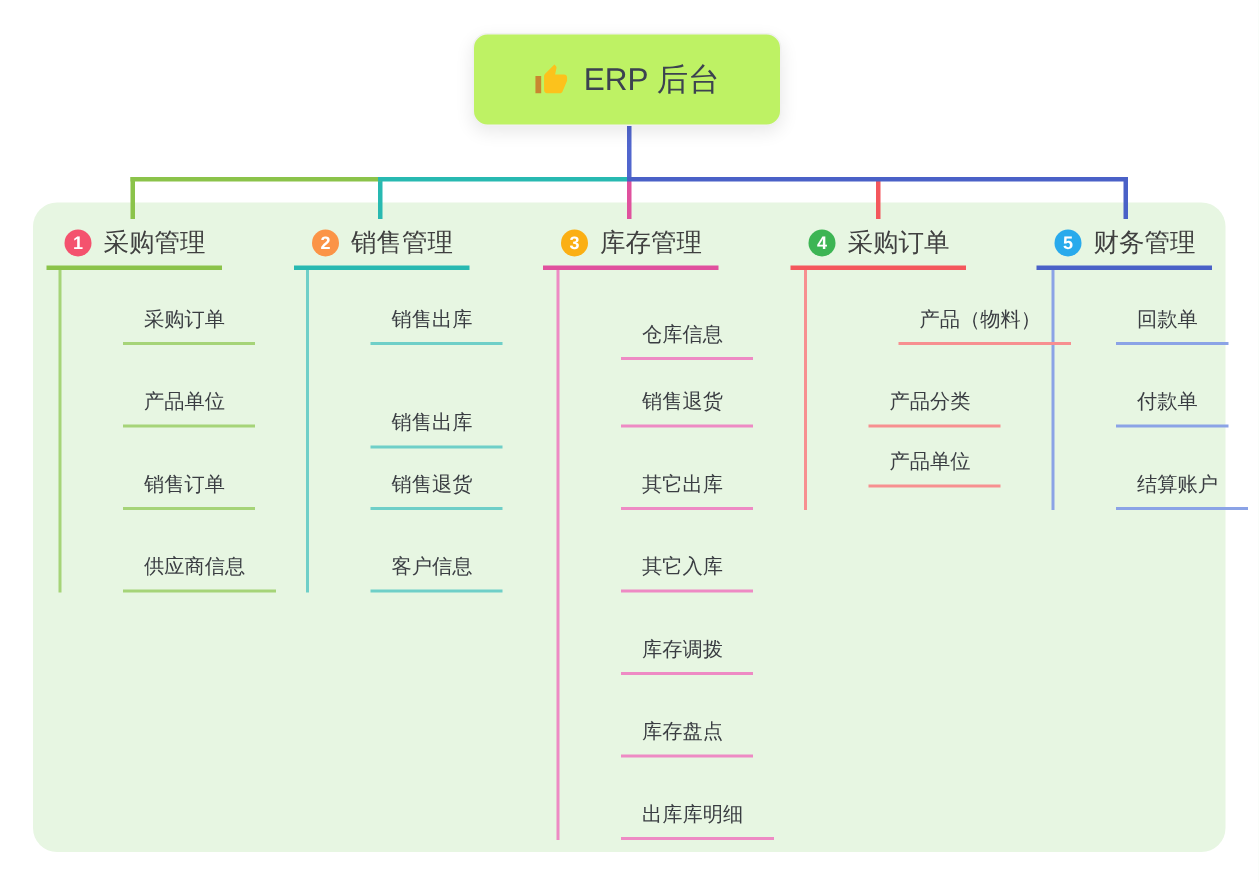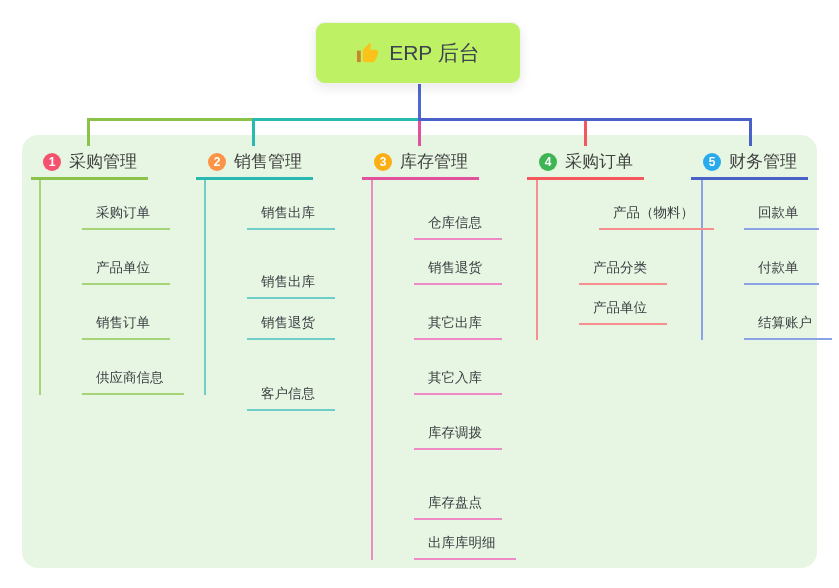--- a/index.html
+++ b/index.html
@@ -88,21 +88,21 @@
     <div class="vline" style="left:204px;top:178px;height:217px"></div>
     <div class="leaf" style="left:204px;top:202px">
         <span>销售出库</span>
       </div>
     <div class="leaf" style="left:204px;top:271px">
         <span>销售出库</span>
       </div>
     <div class="leaf" style="left:204px;top:312px">
         <span>销售退货</span>
       </div>
-    <div class="leaf" style="left:204px;top:383px">
+    <div class="leaf" style="left:204px;top:367px">
         <span>客户信息</span>
       </div>
   </div>
 
   <div style="--c: #e0519e; --cl: #ee8ac4; --badge: #fbaf14;">
     <div class="drop" style="left:418px"></div>
     <div class="bhead" style="left:362px">
       <span class="badge">3</span>
       <span class="blabel">库存管理</span>
     </div>
@@ -115,21 +115,21 @@
       </div>
     <div class="leaf" style="left:371px;top:312px">
         <span>其它出库</span>
       </div>
     <div class="leaf" style="left:371px;top:367px">
         <span>其它入库</span>
       </div>
     <div class="leaf" style="left:371px;top:422px">
         <span>库存调拨</span>
       </div>
-    <div class="leaf" style="left:371px;top:492px">
+    <div class="leaf" style="left:371px;top:477px">
         <span>库存盘点</span>
       </div>
     <div class="leaf" style="left:371px;top:532px">
         <span>出库库明细</span>
       </div>
   </div>
 
   <div style="--c: #f4575c; --cl: #f78f90; --badge: #3db554;">
     <div class="drop" style="left:584px"></div>
     <div class="bhead" style="left:527px">

